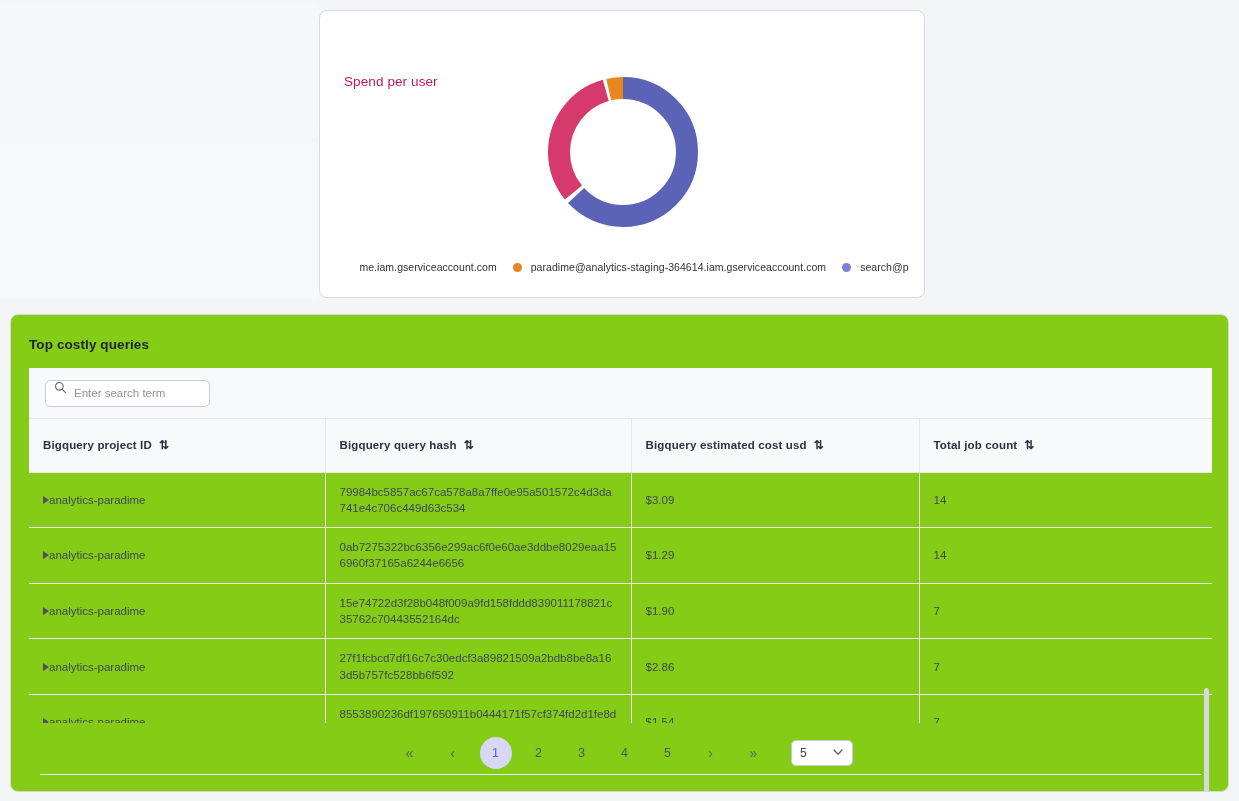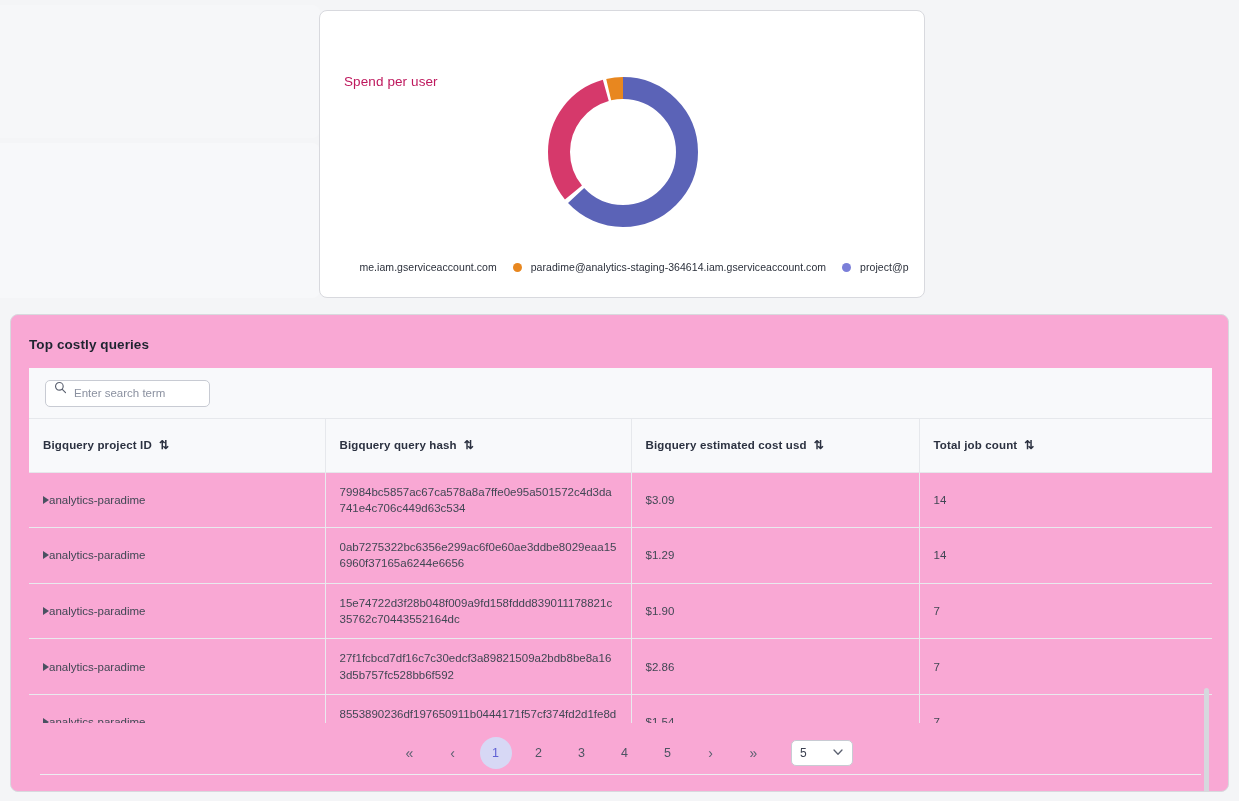--- a/index.html
+++ b/index.html
@@ -63,21 +63,21 @@
   }
   .legend-label {
     font-size: 10.5px; color: #2b303b; letter-spacing: .05px;
   }
   .legend-gap { width: 16px; flex: 0 0 auto; }
 
   
   .table-card {
     position: absolute; left: 10px; top: 314px;
     width: 1219px; height: 478px;
-    background: #f9a8d4;
+    background: #84cc16;
     border: 1px solid #d8d9de;
     border-radius: 8px;
     overflow: hidden;
   }
   .table-title {
     position: absolute; left: 18px; top: 22px;
     font-size: 13.5px; font-weight: 600; color: #1f2430;
     letter-spacing: .1px;
   }
   .table-region {
@@ -213,21 +213,21 @@
         <span class="legend-label">me.iam.gserviceaccount.com</span>
       </div>
       <div class="legend-gap"></div>
       <div class="legend-item">
         <span class="legend-dot" style="background:#e8871f"></span>
         <span class="legend-label">paradime@analytics-staging-364614.iam.gserviceaccount.com</span>
       </div>
       <div class="legend-gap"></div>
       <div class="legend-item">
         <span class="legend-dot" style="background:#7b7fd9"></span>
-        <span class="legend-label">project@p</span>
+        <span class="legend-label">search@p</span>
       </div>
     </div>
   </div>
 
   <div class="table-card">
     <div class="table-title">Top costly queries</div>
 
     <div class="table-region">
       <div class="toolbar">
         <div class="search-box">

